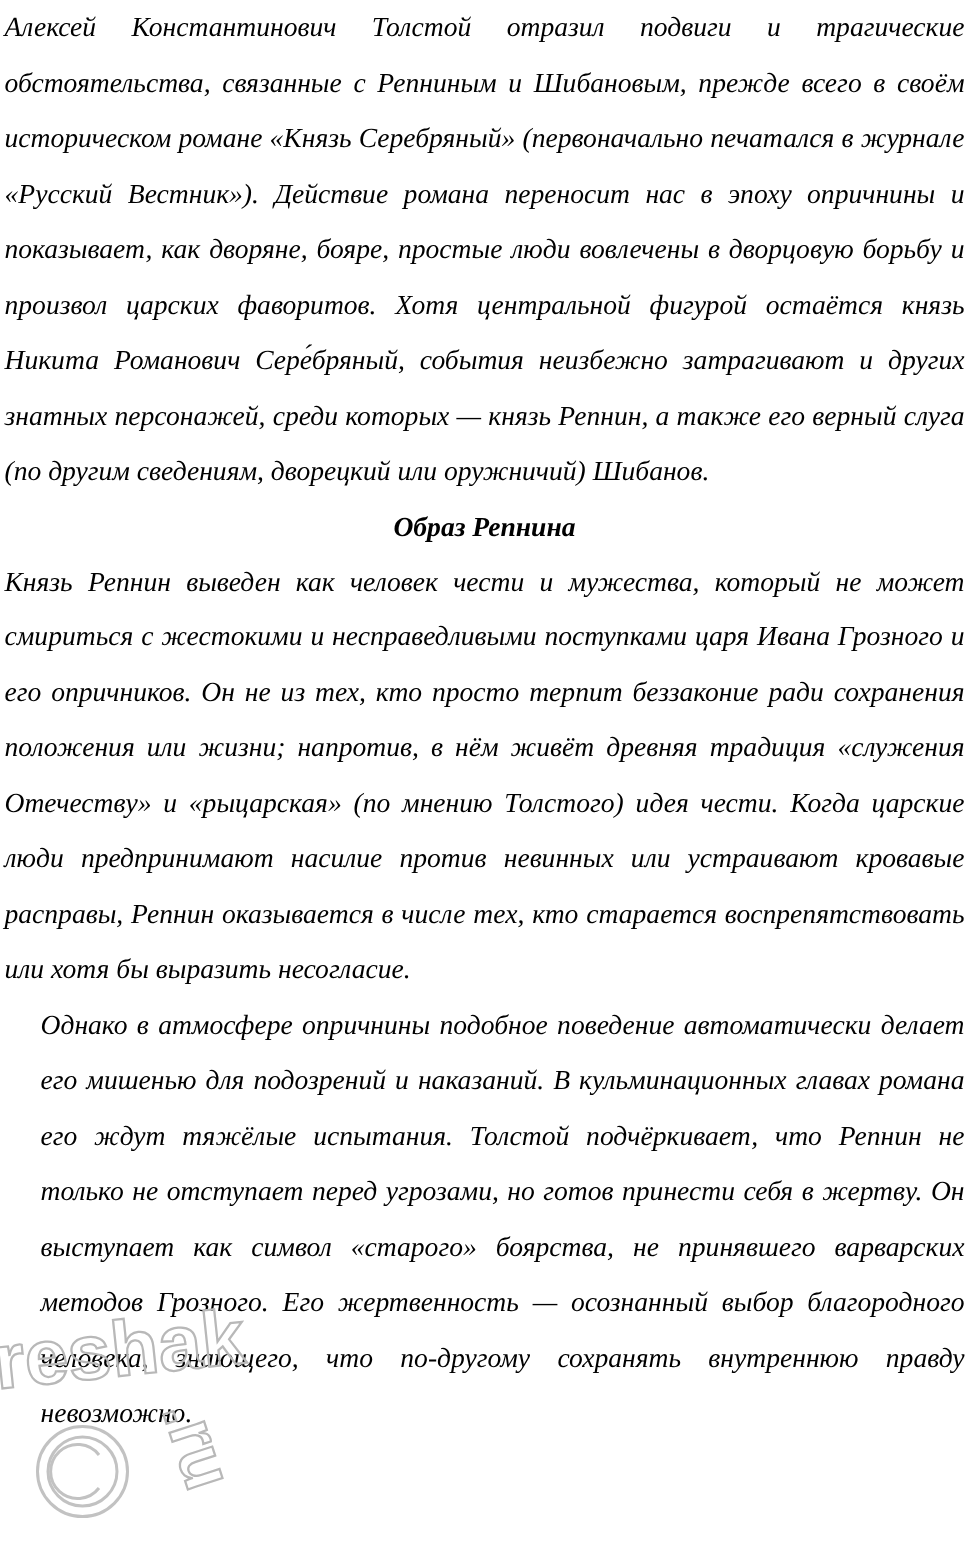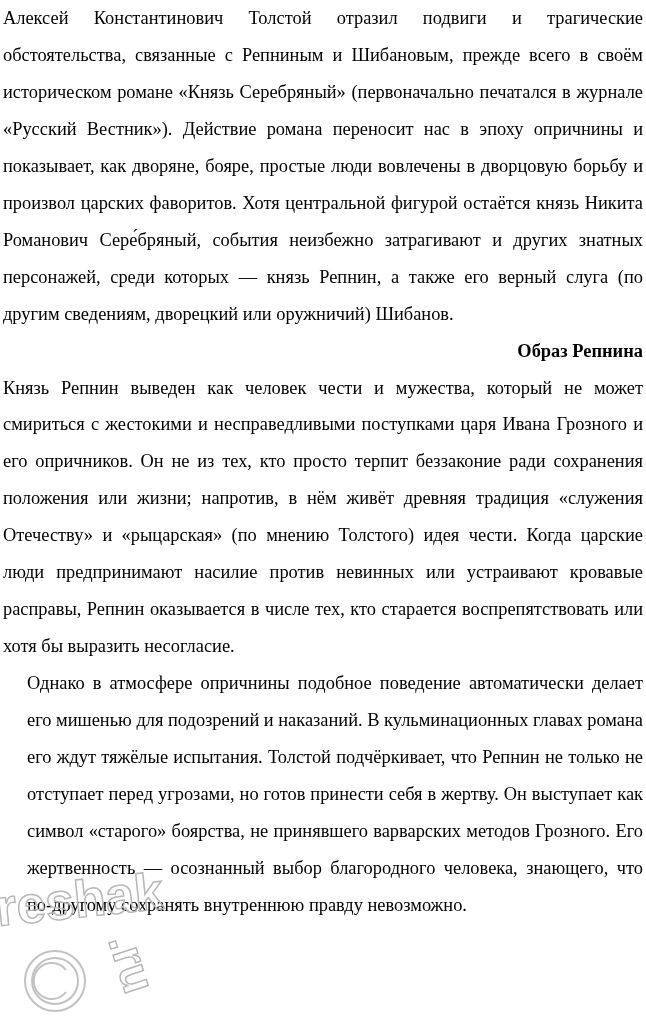--- a/index.html
+++ b/index.html
@@ -18,20 +18,21 @@
     font-family: "Liberation Serif", "DejaVu Serif", serif;
     color: #000000;
   }
 
   .content {
     position: absolute;
     left: 3px;
     top: 0;
     width: 640px;
     padding: 0;
+    font-style: italic;
   }
 
   .para {
     margin: 0;
     font-size: 18.4px;
     line-height: 36.95px;
     text-align: justify;
     text-justify: inter-word;
     hyphens: none;
     -webkit-hyphens: none;
@@ -41,21 +42,21 @@
   .para + .para {
     margin-top: 0;
     margin-left: 24px;
   }
 
   .section-heading {
     margin: 0;
     font-size: 18.4px;
     line-height: 36.95px;
     font-weight: bold;
-    text-align: right;
+    text-align: center;
     color: #000000;
   }
 
   
   .watermark {
     position: absolute;
     left: 0;
     top: 878px;
     width: 210px;
     height: 149px;

